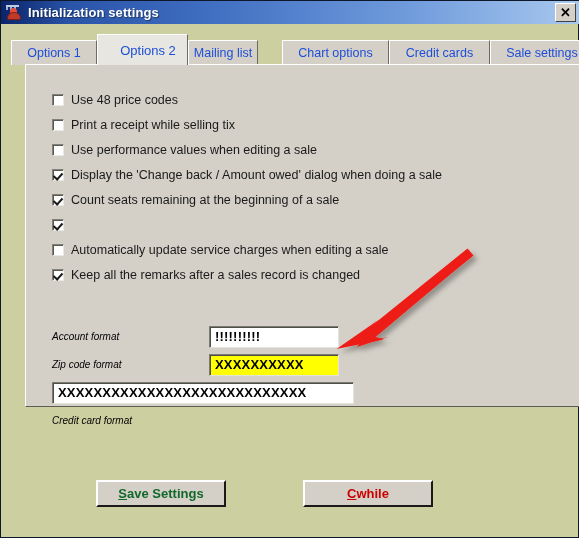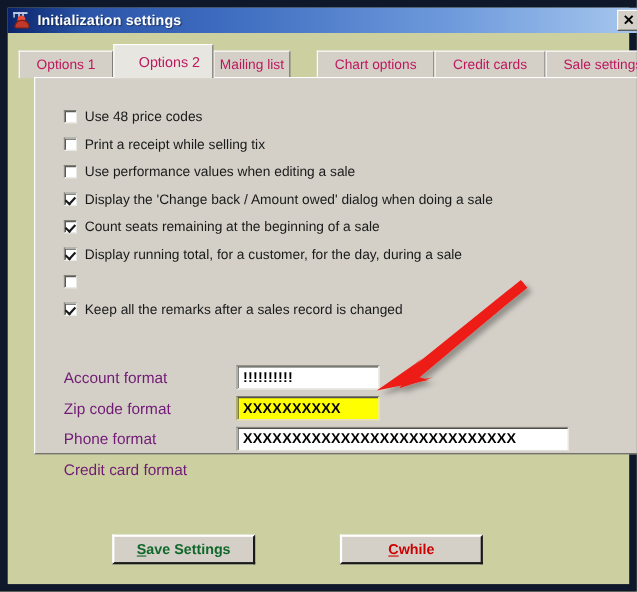--- a/index.html
+++ b/index.html
@@ -13,21 +13,21 @@
     font-family: "Liberation Sans", sans-serif;
     background: #ccd0a0;
   }
 
   #dialog {
     position: relative;
     width: 579px;
     height: 538px;
     background: #ccd0a0;
     box-sizing: border-box;
-    border: 7px solid #0f172a;
+    border: 1px solid #0f172a;
   }
 
   
   #titlebar {
     position: absolute;
     left: 0; top: 0;
     width: 579px;
     height: 23px;
     background: linear-gradient(to right, #0a246a 0%, #2a54a8 12%, #3f6dc0 35%, #6f9bdc 70%, #a8c8ee 100%);
     display: flex;
@@ -112,21 +112,21 @@
     height: 25px;
     background: #d4d0c8;
     border: 1px solid #ffffff;
     border-right-color: #6b6b63;
     border-bottom: none;
     box-sizing: border-box;
     display: flex;
     align-items: center;
     justify-content: center;
     font-size: 12.5px;
-    color: #be185d;
+    color: #1d4ed8;
     cursor: pointer;
     white-space: nowrap;
     padding: 0 2px;
   }
   .tab.active {
     height: 31px;
     background: #e8e6e0;
     border-color: #ffffff;
     border-right-color: #6b6b63;
     z-index: 5;
@@ -197,23 +197,24 @@
     top: 258px;
   }
   .field-row {
     display: flex;
     align-items: center;
     height: 27px;
     margin-bottom: 1px;
   }
   .field-label {
     width: 157px;
-    font-size: 14px;
-    color: #701a75;
-    white-space: nowrap;
+    font-size: 10px;
+    color: #000000;
+    white-space: nowrap;
+    font-style: italic;
   }
   .field-input {
     height: 22px;
     background: #ffffff;
     border: 1px solid #7c7b72;
     border-right-color: #e4e2dc;
     border-bottom-color: #e4e2dc;
     box-shadow: inset 1px 1px 0 #4e4e48;
     box-sizing: border-box;
     display: flex;
@@ -331,41 +332,40 @@
         <div class="check-row">
           <span class="cbox checked"></span>
           <span class="check-label">Display the 'Change back / Amount owed' dialog when doing a sale</span>
         </div>
         <div class="check-row">
           <span class="cbox checked"></span>
           <span class="check-label">Count seats remaining at the beginning of a sale</span>
         </div>
         <div class="check-row">
           <span class="cbox checked"></span>
-          <span class="check-label">Display running total, for a customer, for the day, during a sale</span>
         </div>
         <div class="check-row">
           <span class="cbox"></span>
+          <span class="check-label">Automatically update service charges when editing a sale</span>
         </div>
         <div class="check-row">
           <span class="cbox checked"></span>
           <span class="check-label">Keep all the remarks after a sales record is changed</span>
         </div>
       </div>
     <div id="fields">
         <div class="field-row">
           <span class="field-label">Account format</span>
           <span class="field-input w-short">!!!!!!!!!!</span>
         </div>
         <div class="field-row">
           <span class="field-label">Zip code format</span>
           <span class="field-input w-short highlight">XXXXXXXXXX</span>
         </div>
         <div class="field-row">
-          <span class="field-label">Phone format</span>
           <span class="field-input w-long">XXXXXXXXXXXXXXXXXXXXXXXXXXXX</span>
         </div>
         <div class="field-row">
           <span class="field-label">Credit card format</span>
         </div>
       </div>
   </div>
 
   <svg id="annotation-arrow" viewBox="0 0 160 115" xmlns="http://www.w3.org/2000/svg">
     <defs>

